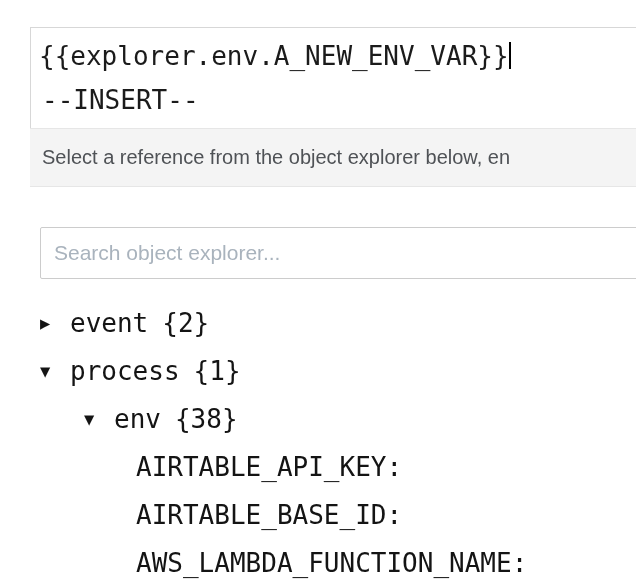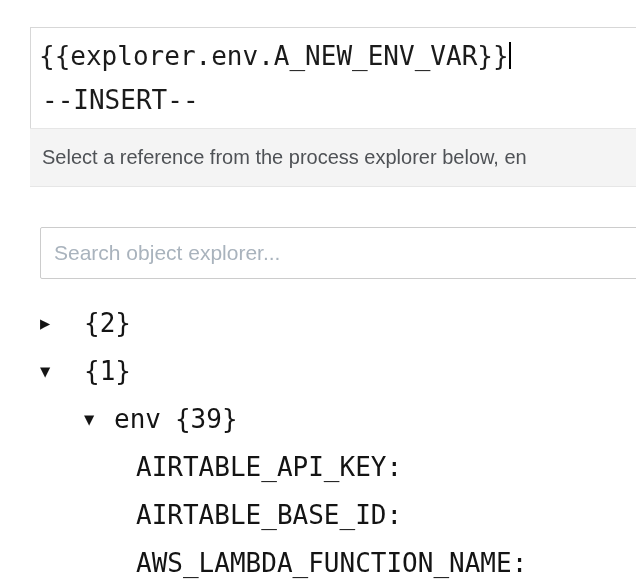--- a/index.html
+++ b/index.html
@@ -100,43 +100,45 @@
 <body>
 
 <div class="panel">
 
   <div class="editor">
     <div class="code-line"><span>{{explorer.env.A_NEW_ENV_VAR}}</span><span class="cursor"></span></div>
     <div class="mode-line">--INSERT--</div>
   </div>
 
   <div class="hint-bar">
-    <span>Select a reference from the process explorer below, en</span>
+    <span>Select a reference from the object explorer below, en</span>
   </div>
 
   <div class="search-wrap">
     <input class="search-input" type="text" placeholder="Search object explorer..." style="">
   </div>
 
   <div class="tree">
 
     <div class="tree-row indent-0">
       <span class="tgl collapsed"></span>
+      <span>event</span>
       <span class="count">{2}</span>
     </div>
 
     <div class="tree-row indent-0">
       <span class="tgl expanded"></span>
+      <span>process</span>
       <span class="count">{1}</span>
     </div>
 
     <div class="tree-row indent-1">
       <span class="tgl expanded"></span>
       <span>env</span>
-      <span class="count">{39}</span>
+      <span class="count">{38}</span>
     </div>
 
     <div class="tree-row indent-2">
       <span>AIRTABLE_API_KEY:</span>
     </div>
 
     <div class="tree-row indent-2">
       <span>AIRTABLE_BASE_ID:</span>
     </div>
 

